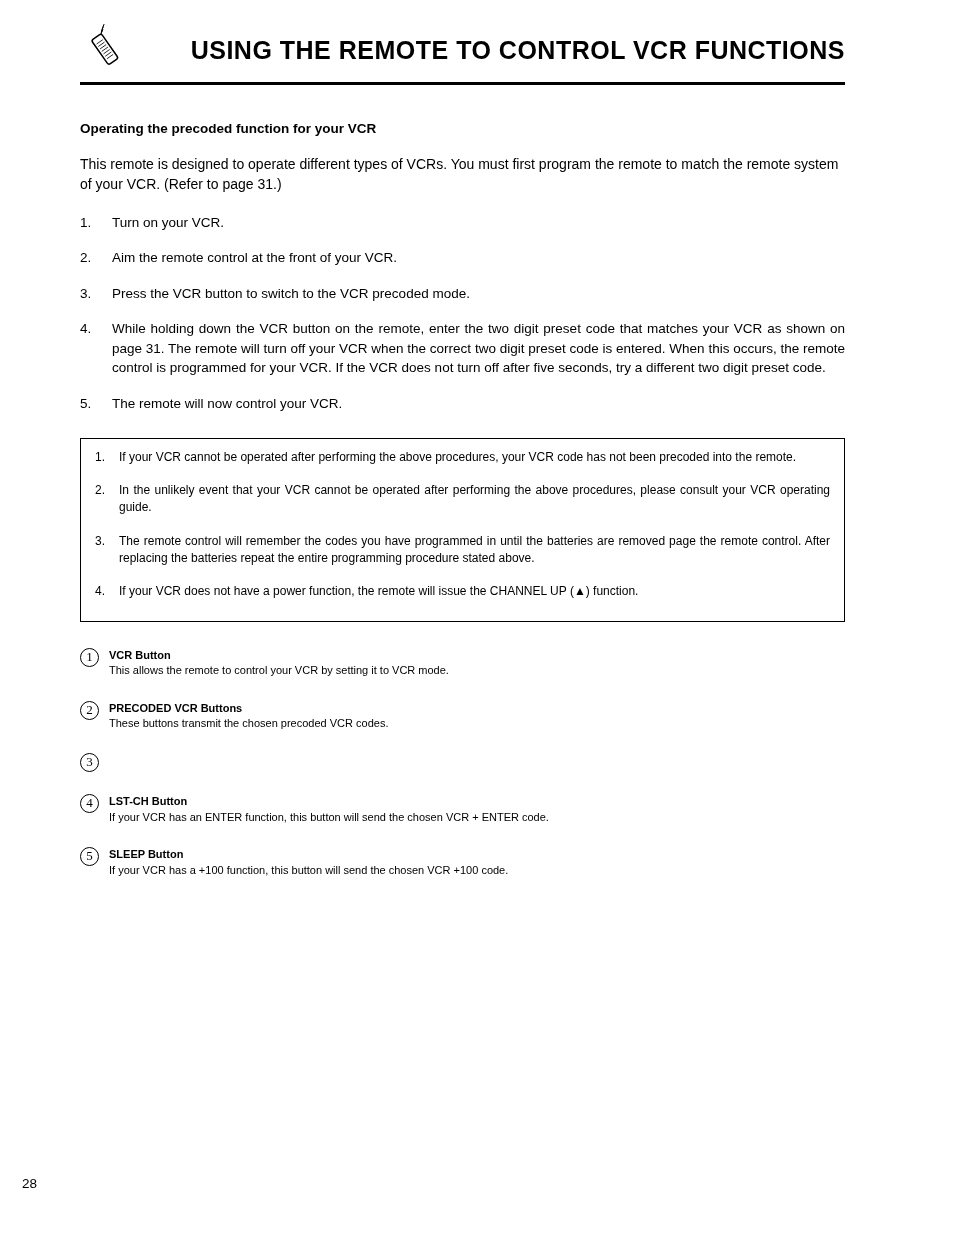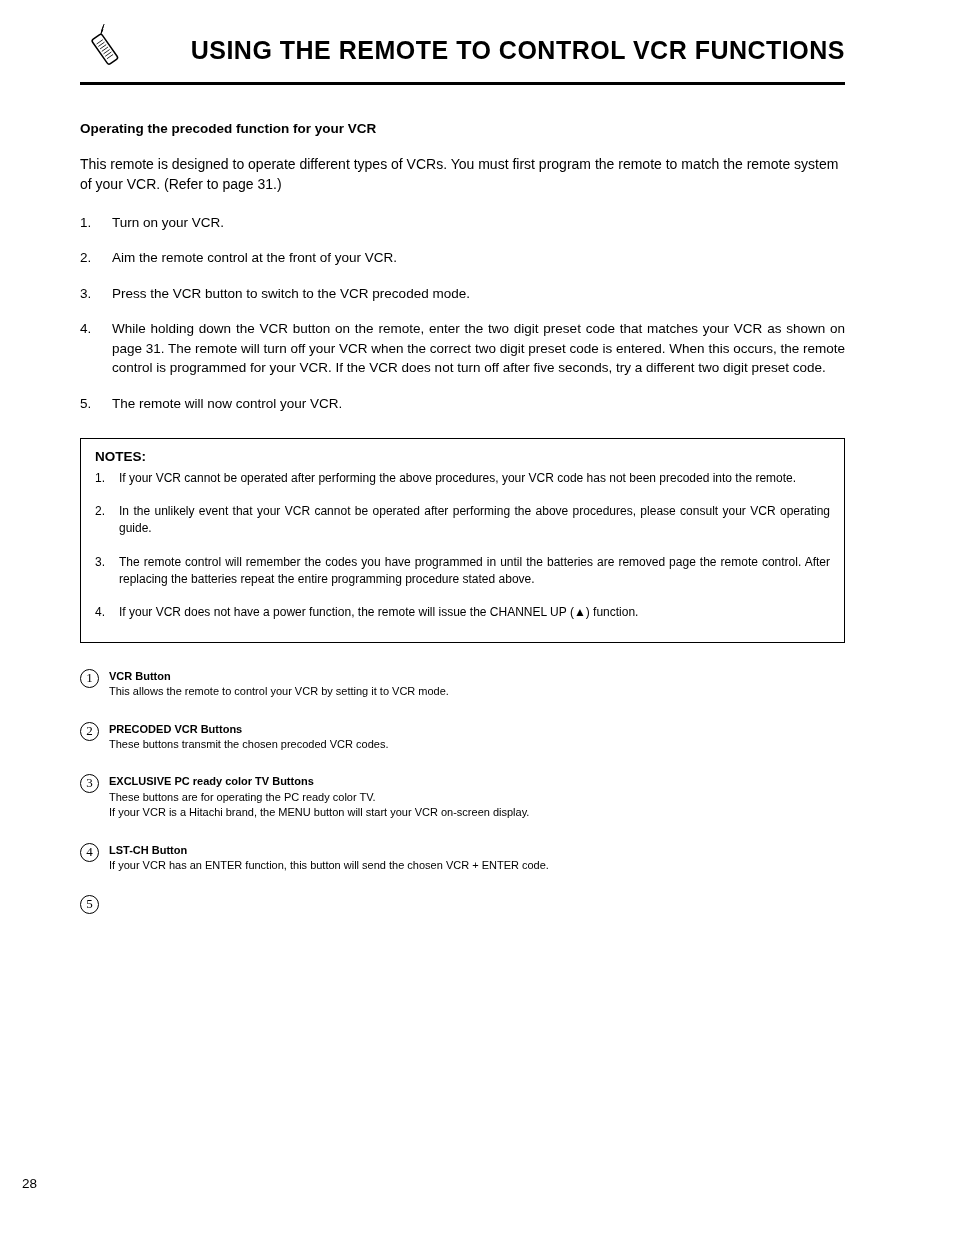--- a/index.html
+++ b/index.html
@@ -179,21 +179,20 @@
 
   <ol class="steps">
     <li>Turn on your VCR.</li>
     <li>Aim the remote control at the front of your VCR.</li>
     <li>Press the VCR button to switch to the VCR precoded mode.</li>
     <li>While holding down the VCR button on the remote, enter the two digit preset code that matches your VCR as shown on page 31. The remote will turn off your VCR when the correct two digit preset code is entered. When this occurs, the remote control is programmed for your VCR. If the VCR does not turn off after five seconds, try a different two digit preset code.</li>
     <li>The remote will now control your VCR.</li>
   </ol>
 
   <div class="notes-box">
-    <div class="notes-title">NOTES:</div>
     <ol class="notes-list">
       <li>If your VCR cannot be operated after performing the above procedures, your VCR code has not been precoded into the remote.</li>
       <li>In the unlikely event that your VCR cannot be operated after performing the above procedures, please consult your VCR operating guide.</li>
       <li>The remote control will remember the codes you have programmed in until the batteries are removed page the remote control. After replacing the batteries repeat the entire programming procedure stated above.</li>
       <li>If your VCR does not have a power function, the remote will issue the CHANNEL UP (▲) function.</li>
     </ol>
   </div>
 
   <div class="button-defs">
 
@@ -208,37 +207,36 @@
     <div class="button-item">
       <div class="circ-num">2</div>
       <div class="button-body">
         <span class="btitle">PRECODED VCR Buttons</span><br>
         <span>These buttons transmit the chosen precoded VCR codes.</span>
       </div>
     </div>
 
     <div class="button-item">
       <div class="circ-num">3</div>
-      <div class="button-body">
-        <span class="btitle">EXCLUSIVE PC ready color TV Buttons</span><br>
-        <span style="white-space:pre-line;">These buttons are for operating the PC ready color TV.
-If your VCR is a Hitachi brand, the MENU button will start your VCR on-screen display.</span>
-      </div>
     </div>
 
     <div class="button-item">
       <div class="circ-num">4</div>
       <div class="button-body">
         <span class="btitle">LST-CH Button</span><br>
         <span>If your VCR has an  ENTER  function, this button will send the chosen VCR  +  ENTER  code.</span>
       </div>
     </div>
 
     <div class="button-item">
       <div class="circ-num">5</div>
+      <div class="button-body">
+        <span class="btitle">SLEEP Button</span><br>
+        <span>If your VCR has a  +100  function, this button will send the chosen VCR  +100  code.</span>
+      </div>
     </div>
 
   </div>
 
 
   <div class="page-number">28</div>
 
 </div>
 
 </body></html>

